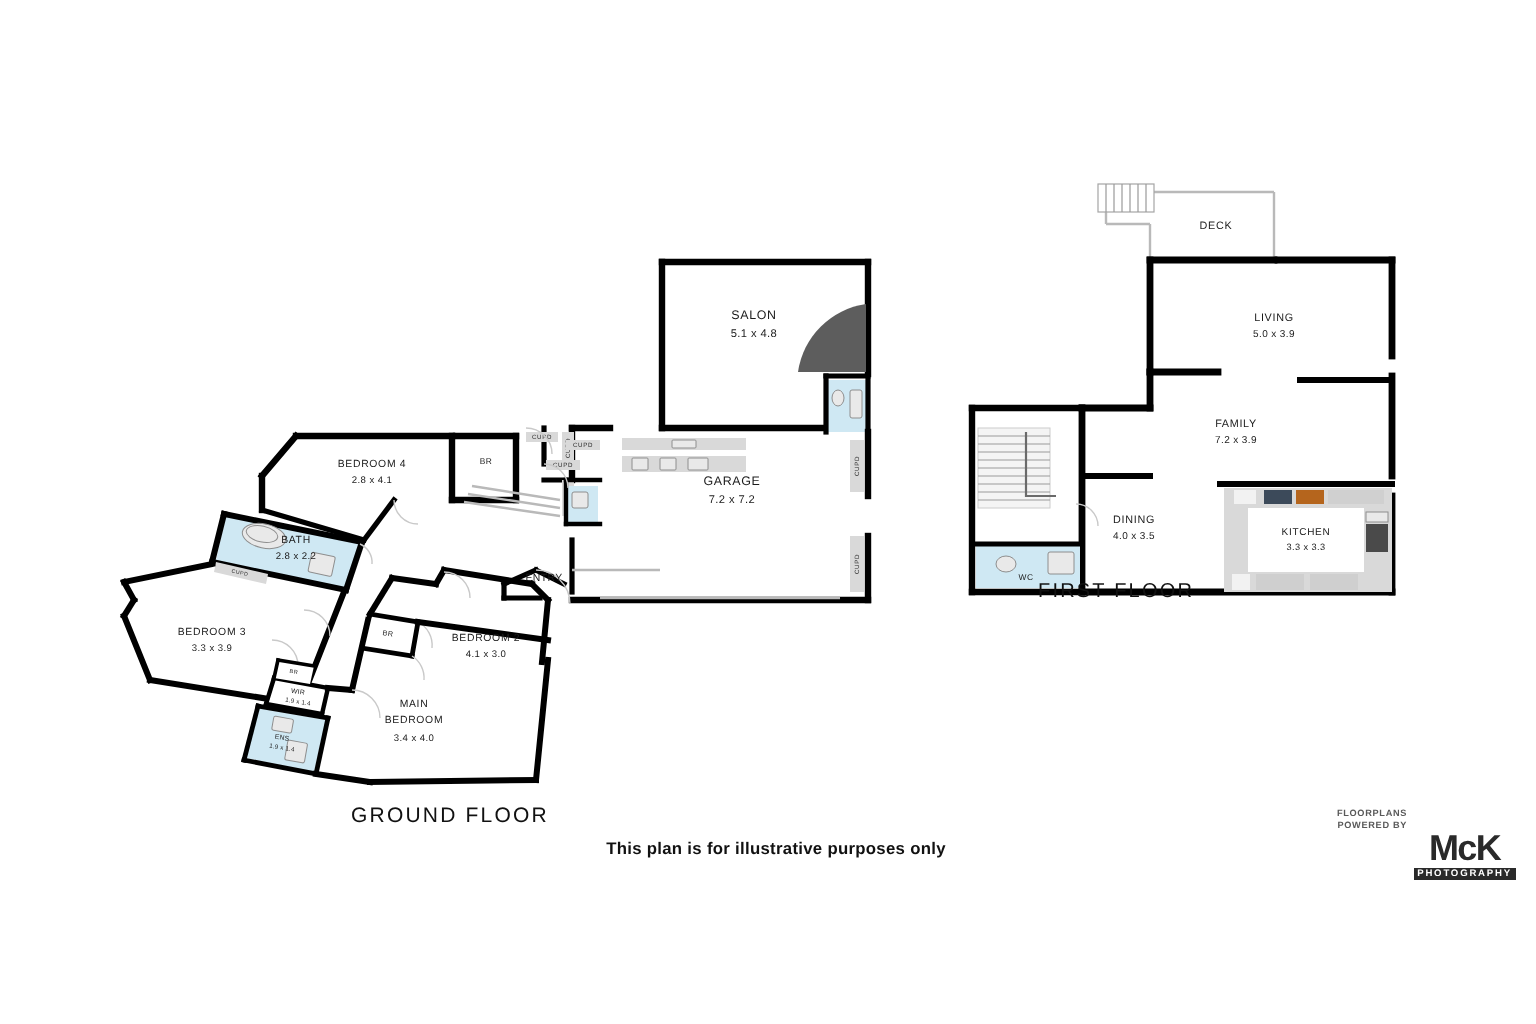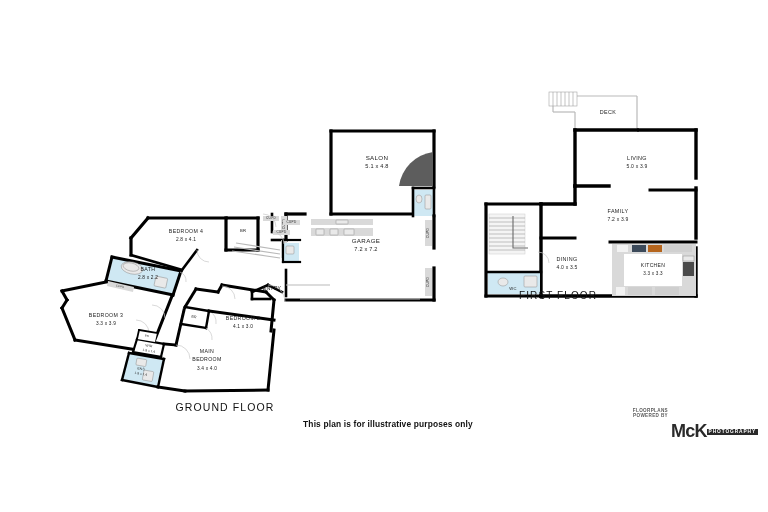--- a/index.html
+++ b/index.html
@@ -89,21 +89,21 @@
   .logo-left div {
     font-family: "Liberation Sans", sans-serif;
     font-size: 4.6px;
     letter-spacing: 0.35px;
     color: #5a5a5a;
     font-weight: bold;
     white-space: nowrap;
   }
   .logo-mark {
     display: flex;
-    flex-direction: row;
+    flex-direction: column;
     align-items: center;
     margin-top: 37px;
   }
   .logo-mck {
     font-family: "Liberation Sans", sans-serif;
     font-size: 18px;
     font-weight: bold;
     color: #2a2a2a;
     letter-spacing: -0.8px;
     line-height: 0.95;

